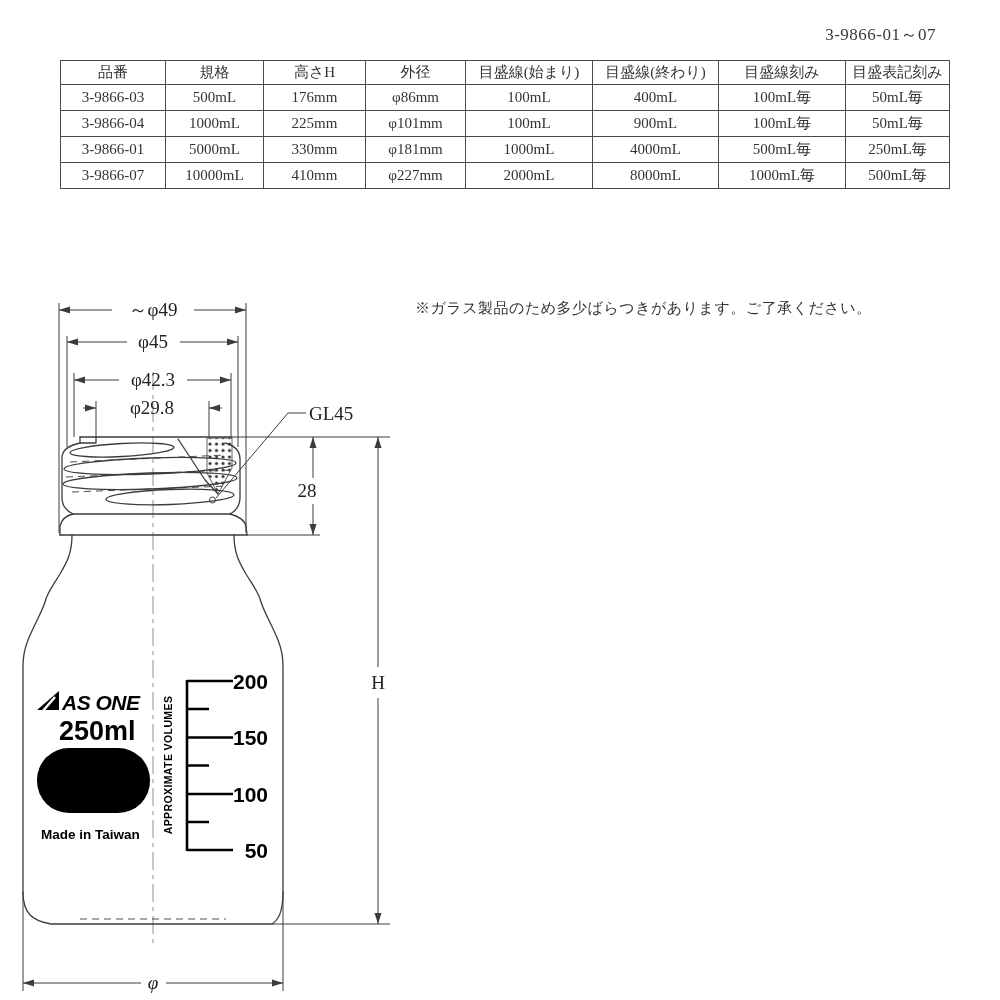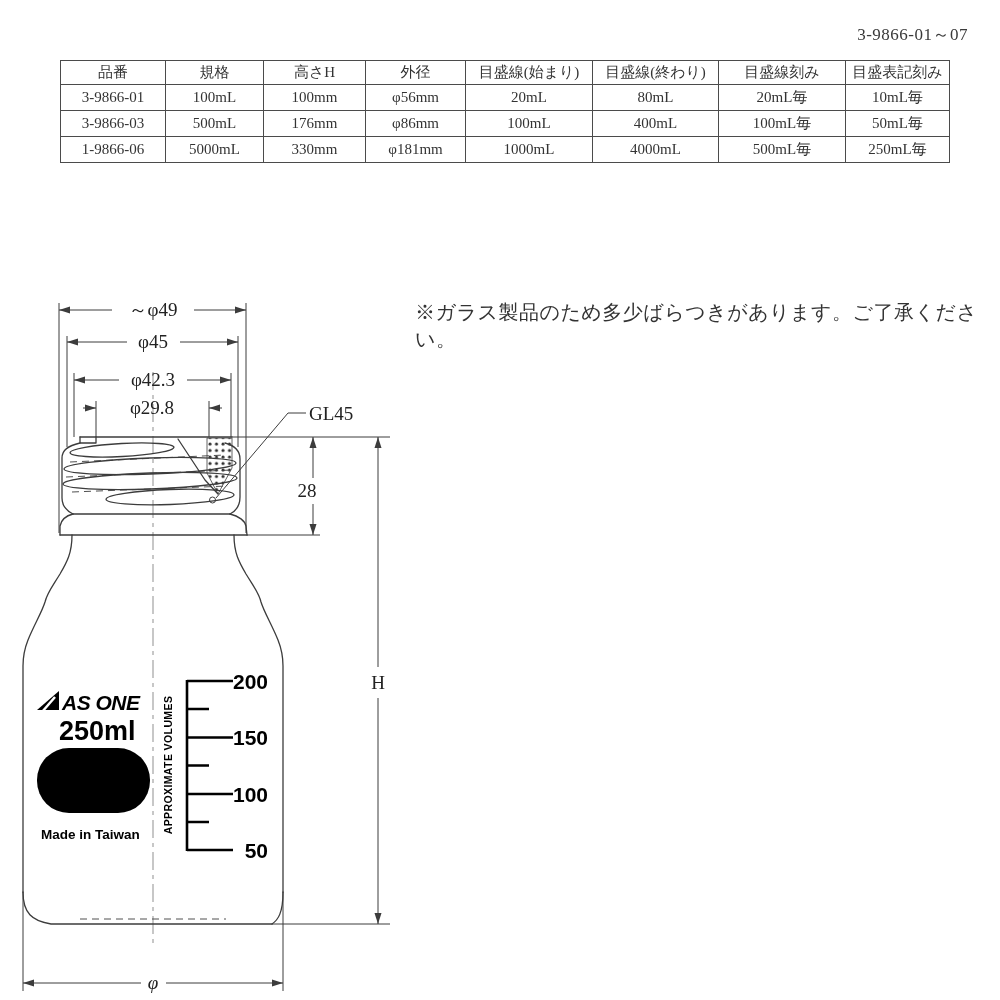--- a/index.html
+++ b/index.html
@@ -1,27 +1,27 @@
 <!DOCTYPE html>
 <html><head>
 <meta charset="utf-8">
 <style>
   html,body{margin:0;padding:0;background:#fff;}
   .page{position:relative;width:1000px;height:1000px;background:#ffffff;overflow:hidden;
         font-family:"Liberation Serif","DejaVu Serif",serif;color:#333;}
-  .doc-code{position:absolute;top:23px;right:32px;font-size:17px;letter-spacing:.5px;color:#3a3a3a;margin-left:6px;}
+  .doc-code{position:absolute;top:23px;right:64px;font-size:17px;letter-spacing:.5px;color:#3a3a3a;margin-left:6px;}
   table.spec{position:absolute;left:60px;top:60px;border-collapse:collapse;table-layout:fixed;
              font-size:15px;color:#333;padding-left:38px;}
   table.spec th,table.spec td{border:1px solid #4b4b4b;text-align:center;vertical-align:middle;
              padding:0;font-weight:normal;white-space:nowrap;}
   table.spec th{height:23px;}
   table.spec td{height:25px;}
   .c0{width:105px}.c1{width:98px}.c2{width:102px}.c3{width:100px}
   .c4{width:127px}.c5{width:126px}.c6{width:127px}.c7{width:104px}
-  .note{position:absolute;left:415px;top:299px;font-size:20px;color:#333;letter-spacing:.5px;}
+  .note{position:absolute;left:415px;top:299px;font-size:15px;color:#333;letter-spacing:.5px;}
   svg.drawing{position:absolute;left:0;top:290px;}
   .ln{stroke:#3c3c3c;stroke-width:1.3;fill:none;stroke-linejoin:round;stroke-linecap:round;}
   .thin{stroke:#3c3c3c;stroke-width:1;fill:none;}
   .arr{fill:#3c3c3c;stroke:none;}
   .hid{stroke:#3c3c3c;stroke-width:.9;fill:none;stroke-dasharray:7 5;}
   .cl{stroke:#8f8f8f;stroke-width:1;fill:none;stroke-dasharray:18 5 4 5;}
   .dimtxt{font-family:"Liberation Serif","DejaVu Serif",serif;font-size:19px;fill:#222;}
   .blk{fill:#000;stroke:none;}
   .scaleln{stroke:#000;stroke-width:2.6;fill:none;}
   .scalemin{stroke:#000;stroke-width:2.4;fill:none;}
@@ -52,48 +52,58 @@
           <th>高さH</th>
           <th>外径</th>
           <th>目盛線(始まり)</th>
           <th>目盛線(終わり)</th>
           <th>目盛線刻み</th>
           <th>目盛表記刻み</th>
         </tr>
       </thead>
     <tbody>
         <tr>
-          <td>3-9866-01</td>
-          <td>100mL</td>
-          <td>100mm</td>
-          <td>φ56mm</td>
-          <td>20mL</td>
-          <td>80mL</td>
-          <td>20mL毎</td>
-          <td>10mL毎</td>
-        </tr>
-        <tr>
           <td>3-9866-03</td>
           <td>500mL</td>
           <td>176mm</td>
           <td>φ86mm</td>
           <td>100mL</td>
           <td>400mL</td>
           <td>100mL毎</td>
           <td>50mL毎</td>
         </tr>
         <tr>
-          <td>1-9866-06</td>
+          <td>3-9866-04</td>
+          <td>1000mL</td>
+          <td>225mm</td>
+          <td>φ101mm</td>
+          <td>100mL</td>
+          <td>900mL</td>
+          <td>100mL毎</td>
+          <td>50mL毎</td>
+        </tr>
+        <tr>
+          <td>3-9866-01</td>
           <td>5000mL</td>
           <td>330mm</td>
           <td>φ181mm</td>
           <td>1000mL</td>
           <td>4000mL</td>
           <td>500mL毎</td>
           <td>250mL毎</td>
+        </tr>
+        <tr>
+          <td>3-9866-07</td>
+          <td>10000mL</td>
+          <td>410mm</td>
+          <td>φ227mm</td>
+          <td>2000mL</td>
+          <td>8000mL</td>
+          <td>1000mL毎</td>
+          <td>500mL毎</td>
         </tr>
       </tbody>
   </table>
 
   <div class="note">※ガラス製品のため多少ばらつきがあります。ご了承ください。</div>
 
   <svg class="drawing" width="420" height="710" viewBox="0 290 420 710" xmlns="http://www.w3.org/2000/svg">
     <defs>
       <pattern id="dots" width="6.5" height="6.5" patternUnits="userSpaceOnUse">
         <circle cx="2" cy="2" r="1.5" fill="#2e2e2e"></circle>

